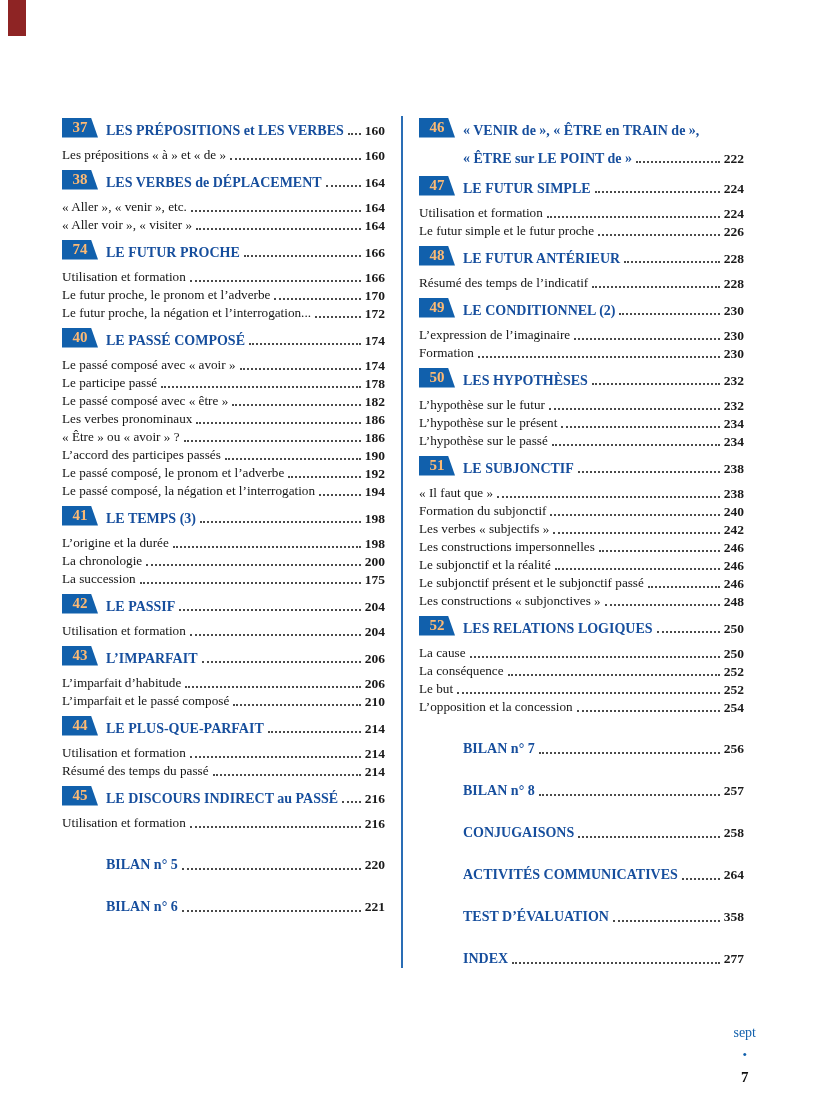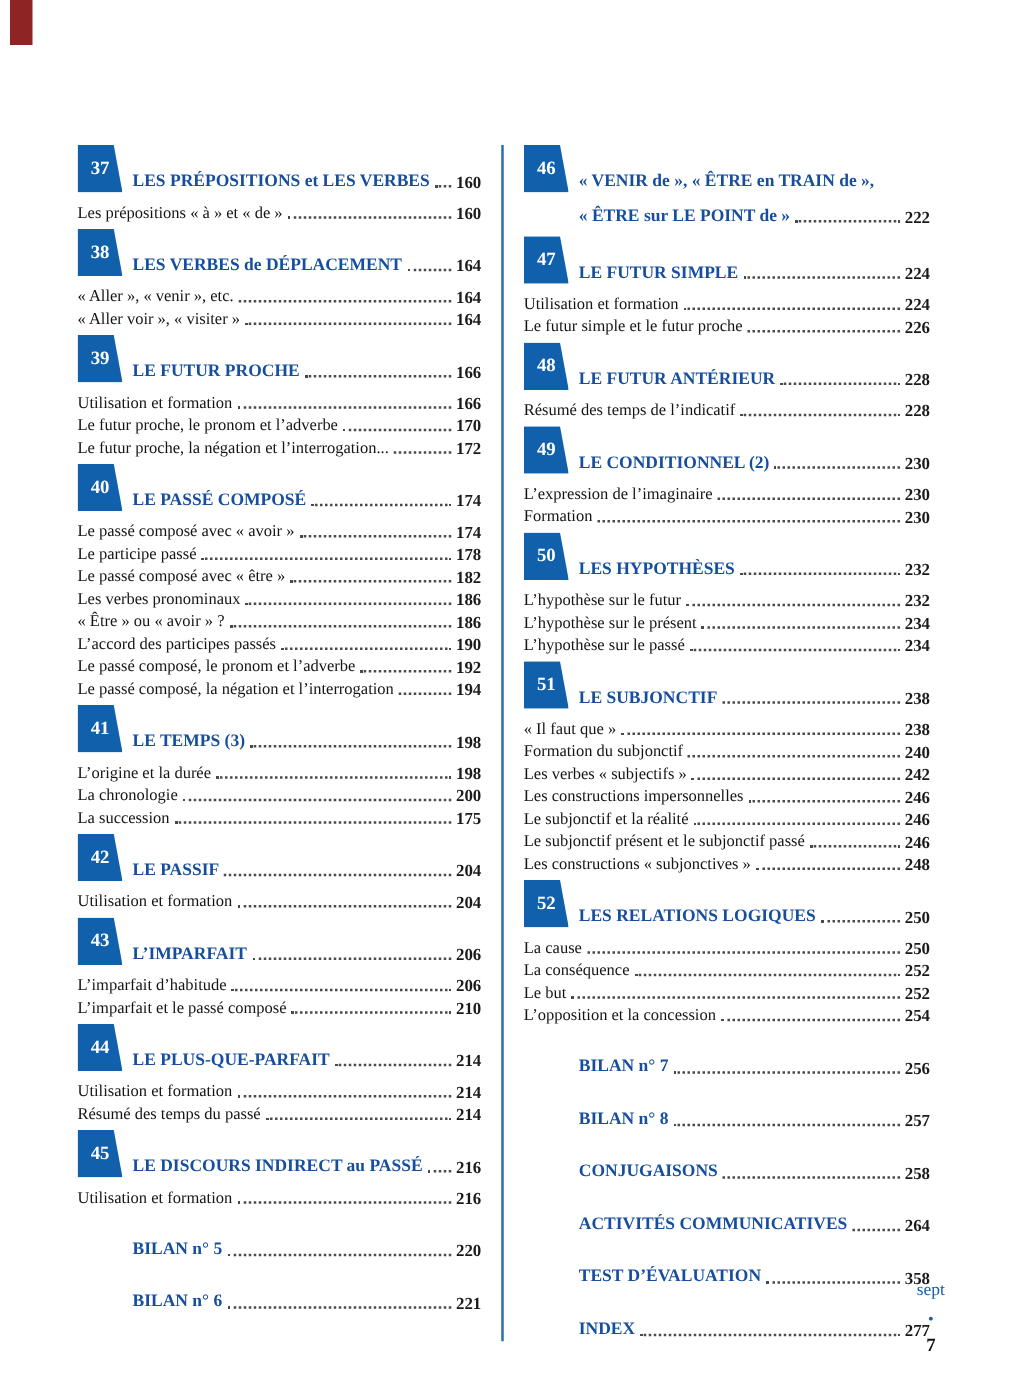--- a/index.html
+++ b/index.html
@@ -36,24 +36,24 @@
   .chapter{margin-top:4px;}
   .chapter:first-child{margin-top:0;}
   .ch-row{
     display:flex;align-items:flex-end;
     margin-bottom:7px;
     min-height:23px;
   }
   .ch-row-cont{padding-left:44px;margin-top:-2px;}
   .ch-num{
     background:var(--accent);
-    color:#ffffff;
+    color:#fdba74;
     font-weight:bold;
     font-size:15px;
-    width:36px;height:38px;
+    width:36px;height:20px;
     flex:0 0 36px;
     display:flex;align-items:center;justify-content:center;
     margin-right:8px;
     clip-path:polygon(0 0, calc(100% - 7px) 0, 100% 100%, 0 100%);
     align-self:center;
   }
   .ch-title{
     color:var(--title-blue);
     font-weight:bold;
     font-size:14px;
@@ -79,21 +79,21 @@
   .sub-row{
     display:flex;align-items:flex-end;
     line-height:18px;
     font-size:13.2px;
   }
   .sub-label{
     color:#141414;
     white-space:nowrap;
   }
   .section-row{
-    display:flex;align-items:center;
+    display:flex;align-items:flex-start;
     margin-top:24px;
     padding-left:44px;
     line-height:18px;
   }
   .section-label{
     color:var(--title-blue);
     font-weight:bold;
     font-size:14px;
     white-space:nowrap;
   }
@@ -140,21 +140,21 @@
           <span class="page">164</span>
         </div>
         <div class="sub-row">
           <span class="sub-label">« Aller voir », « visiter »</span>
           <span class="leader"></span>
           <span class="page">164</span>
         </div>
       </div>
       <div class="chapter">
         <div class="ch-row">
-          <span class="ch-num">39</span>
+          <span class="ch-num">74</span>
           <span class="ch-title">LE FUTUR PROCHE</span>
           <span class="leader"></span>
           <span class="page">166</span>
         </div>
         <div class="sub-row">
           <span class="sub-label">Utilisation et formation</span>
           <span class="leader"></span>
           <span class="page">166</span>
         </div>
         <div class="sub-row">

